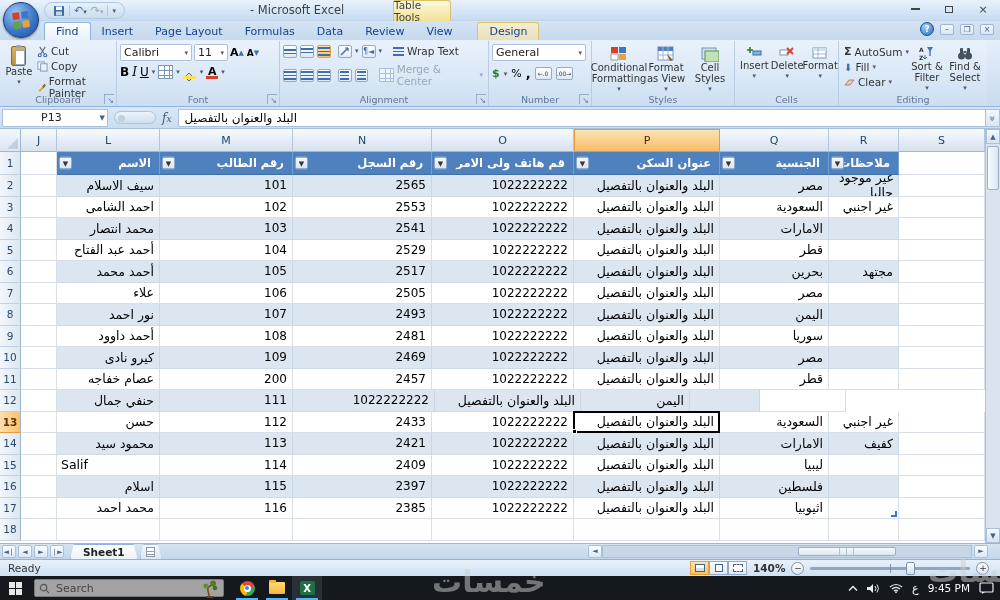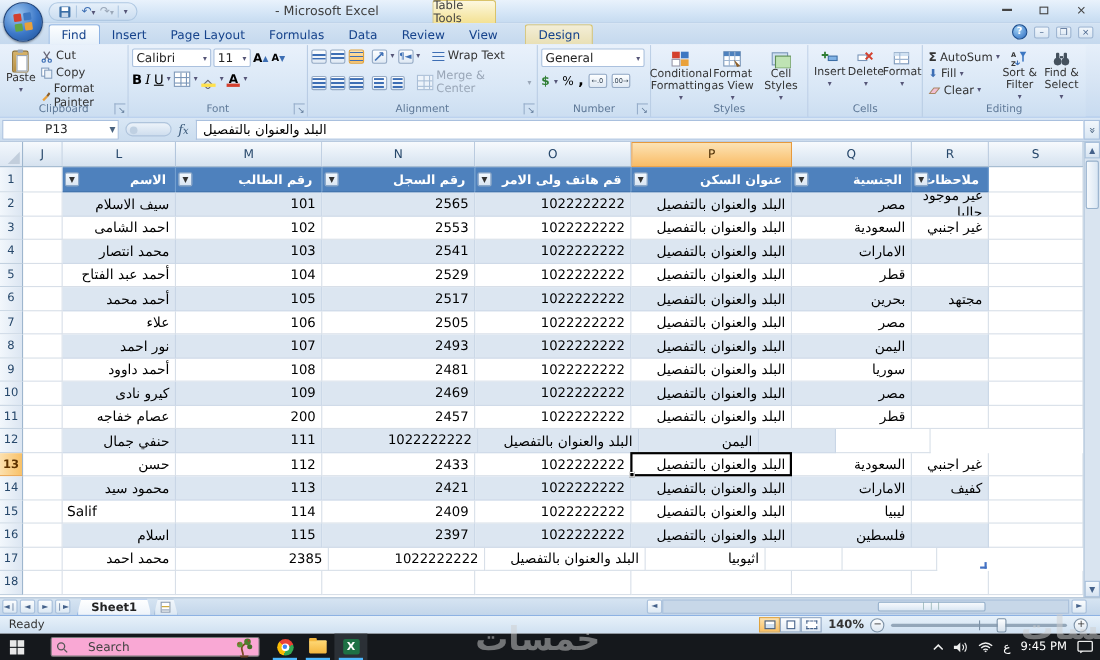--- a/index.html
+++ b/index.html
@@ -148,22 +148,22 @@
   .ztrack{width:160px;height:3px;background:#93A6B9;border-radius:2px;position:relative;}
   .ztrack:before{content:"";position:absolute;left:50%;top:-3px;width:1px;height:9px;background:#7E93A8;}
   .zthumb{position:absolute;left:96px;top:-5px;width:9px;height:13px;background:linear-gradient(#FDFEFF,#D6E1EC);
     border:1px solid #7E93A8;border-radius:2px;}
 
   
   .taskbar{position:absolute;left:0;top:576px;width:1000px;height:24px;background:#15181C;display:flex;align-items:center;color:#fff;}
   .startbtn{width:30px;height:24px;display:flex;align-items:center;justify-content:center;}
   .wingrid{width:13px;height:13px;display:grid;grid-template-columns:6px 6px;grid-template-rows:6px 6px;gap:1px;}
   .wingrid span{background:#E8E8E8;}
-  .searchbox{width:190px;height:18px;background:#f9a8d4;border:1px solid #7a7a7a;border-radius:2px;margin-left:16px;
-    display:flex;align-items:center;gap:18px;padding:0 4px;color:#444;font-size:11px;position:relative;}
+  .searchbox{width:190px;height:18px;background:#a3a3a3;border:1px solid #7a7a7a;border-radius:2px;margin-left:4px;
+    display:flex;align-items:center;gap:6px;padding:0 4px;color:#444;font-size:11px;position:relative;}
   .tb-ico{width:30px;height:24px;display:flex;align-items:center;justify-content:center;position:relative;}
   .tb-ico.active{background:#2B3036;}
   .openbar{position:absolute;left:4px;right:4px;bottom:0;height:2px;background:#4CB8FF;}
   .chrome{width:15px;height:15px;border-radius:50%;
     background:conic-gradient(from -50deg,#EA4335 0 120deg,#4285F4 0 122deg,#34A853 122deg 240deg,#FBBC05 240deg 360deg);position:relative;}
   .chrome:before{content:"";position:absolute;left:4px;top:4px;width:7px;height:7px;border-radius:50%;background:#fff;}
   .chrome:after{content:"";position:absolute;left:5.5px;top:5.5px;width:4px;height:4px;border-radius:50%;background:#4285F4;}
   .folder{width:16px;height:12px;background:linear-gradient(#FFD977,#F4B73F);border-radius:1px;position:relative;}
   .folder:before{content:"";position:absolute;left:0;top:-2px;width:7px;height:3px;background:#F4B73F;border-radius:1px 1px 0 0;}
   .xlico{width:15px;height:14px;background:#1E7145;border-radius:2px;color:#fff;font-size:10px;font-weight:bold;
@@ -725,20 +725,21 @@
           <div class="cell num band" style="width: 142px;">1022222222</div>
           <div class="cell ar band" style="width: 146px;">البلد والعنوان بالتفصيل</div>
           <div class="cell ar band" style="width: 109px;">فلسطين</div>
           <div class="cell band" style="width: 70px;"></div>
           <div class="cell" style="width: 86px;"></div>
         </div>
         <div class="row" style="height: 21.5px;">
           <div class="rownum">17</div>
           <div class="cell" style="width: 36px;"></div>
           <div class="cell ar" style="width: 103px;">محمد احمد</div>
+          <div class="cell num" style="width: 133px;">116</div>
           <div class="cell num" style="width: 139px;">2385</div>
           <div class="cell num" style="width: 142px;">1022222222</div>
           <div class="cell ar" style="width: 146px;">البلد والعنوان بالتفصيل</div>
           <div class="cell ar" style="width: 109px;">اثيوبيا</div>
           <div class="cell" style="width: 70px;"></div>
           <div class="cell" style="width: 86px;"></div>
         </div>
         <div class="row" style="height: 21.5px;">
           <div class="rownum">18</div>
           <div class="cell" style="width: 36px;"></div>

